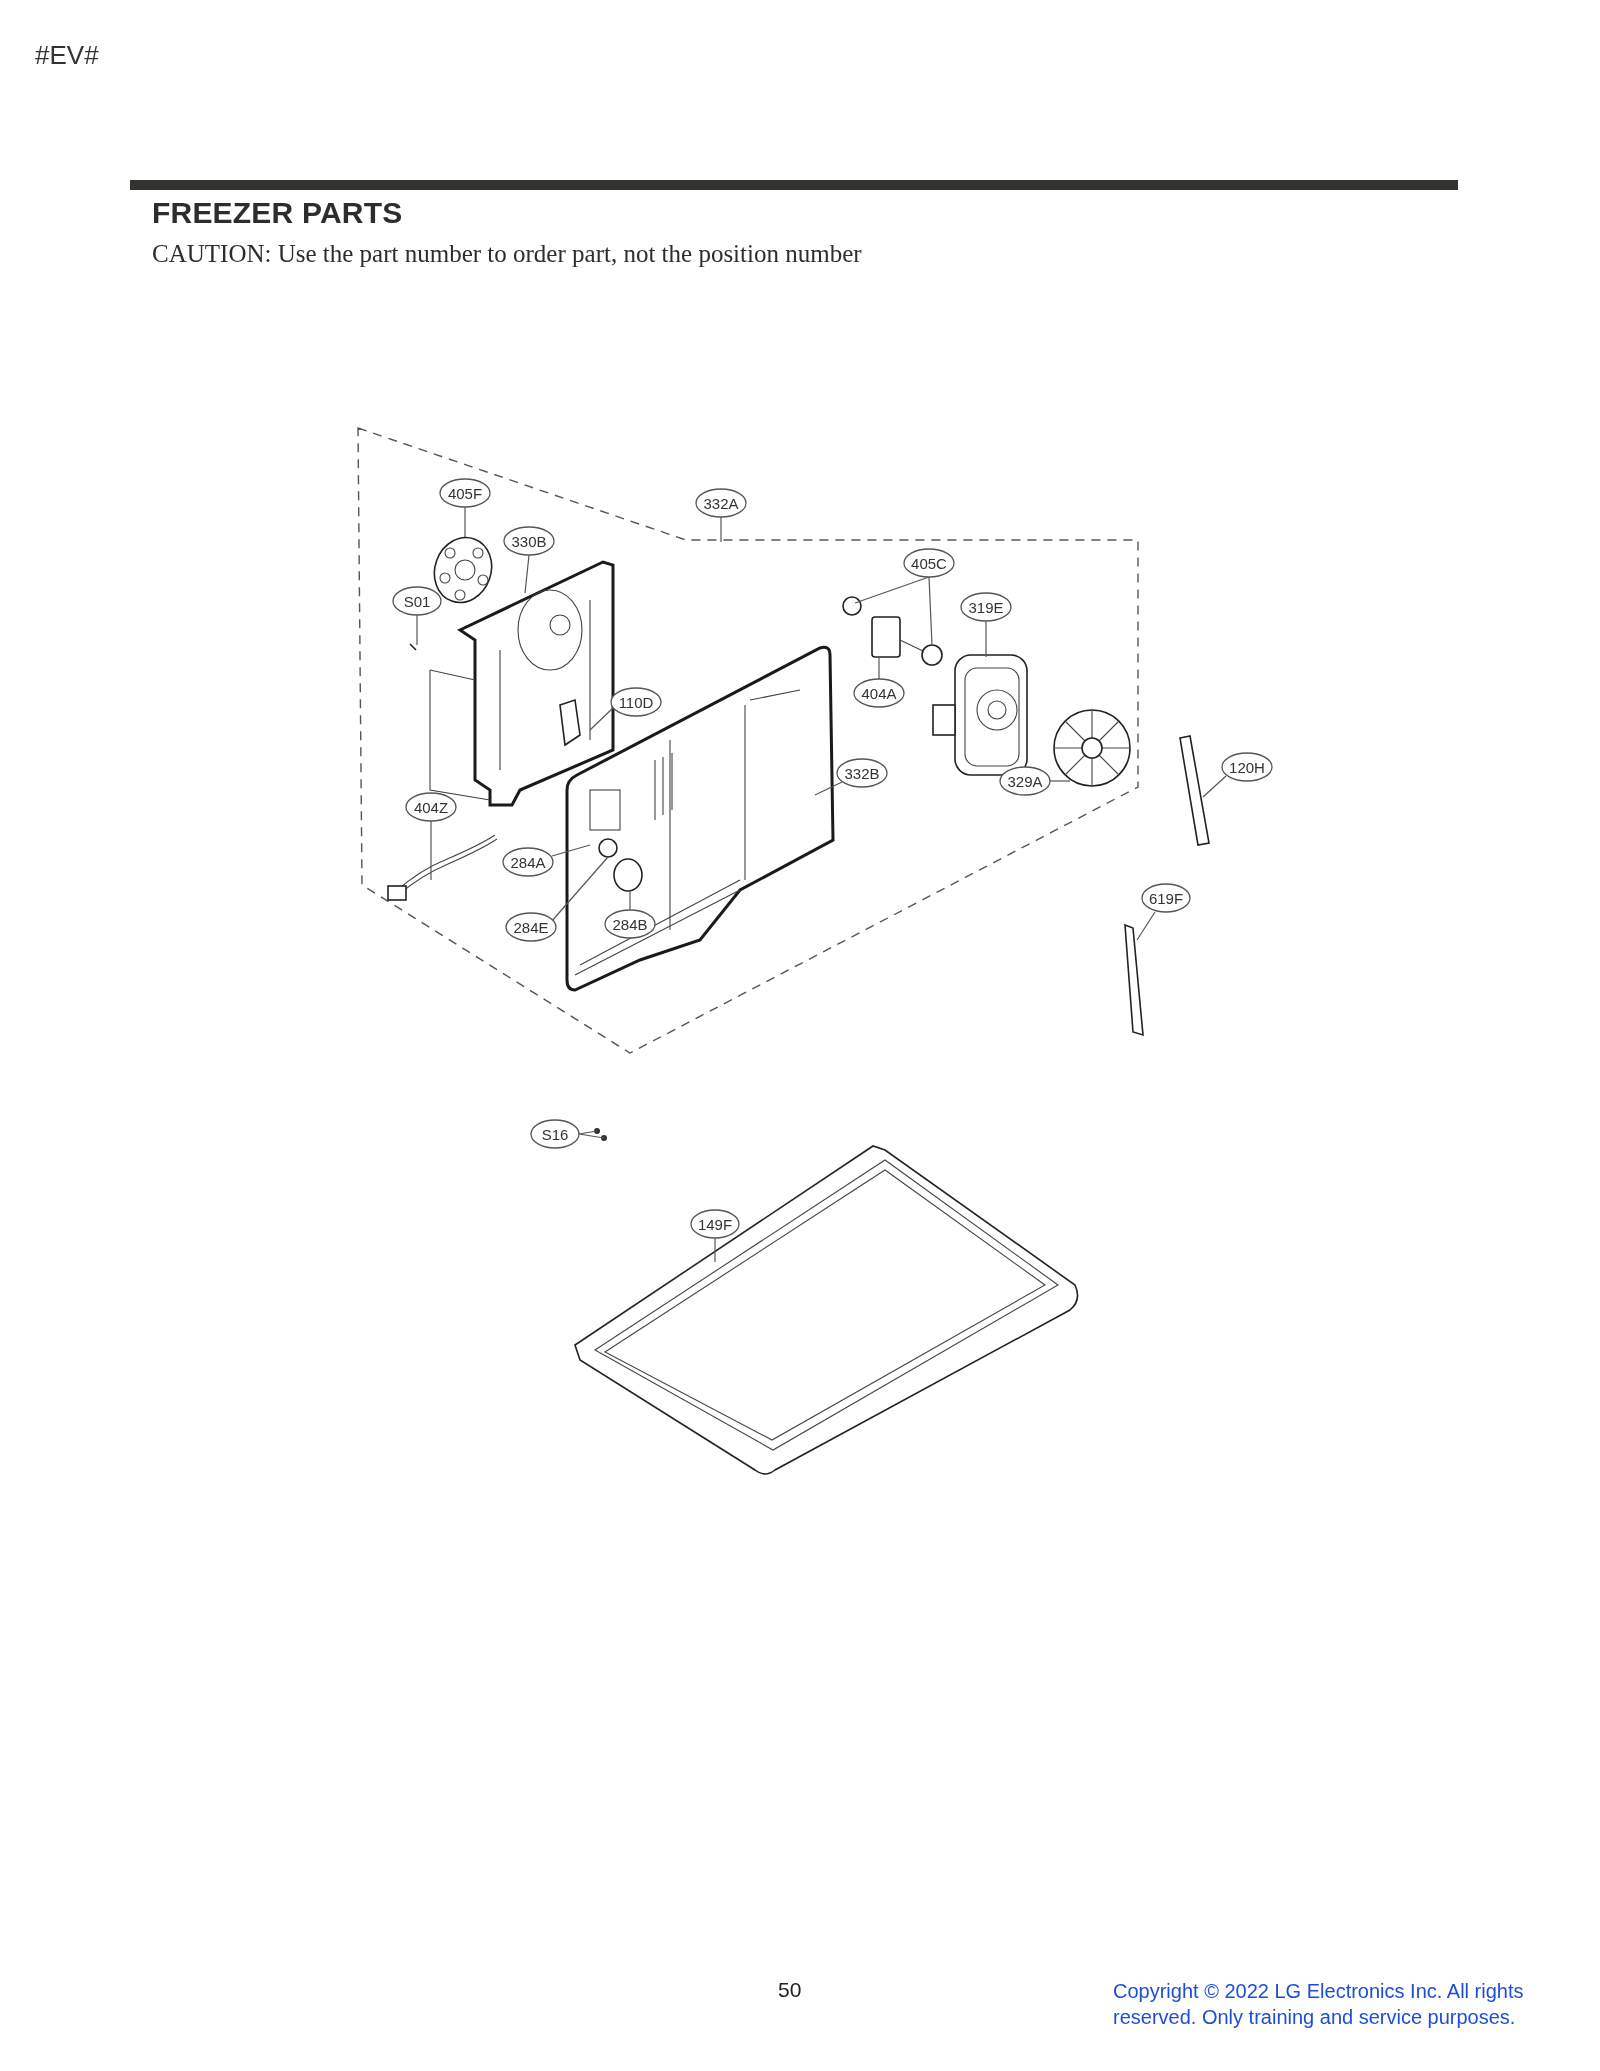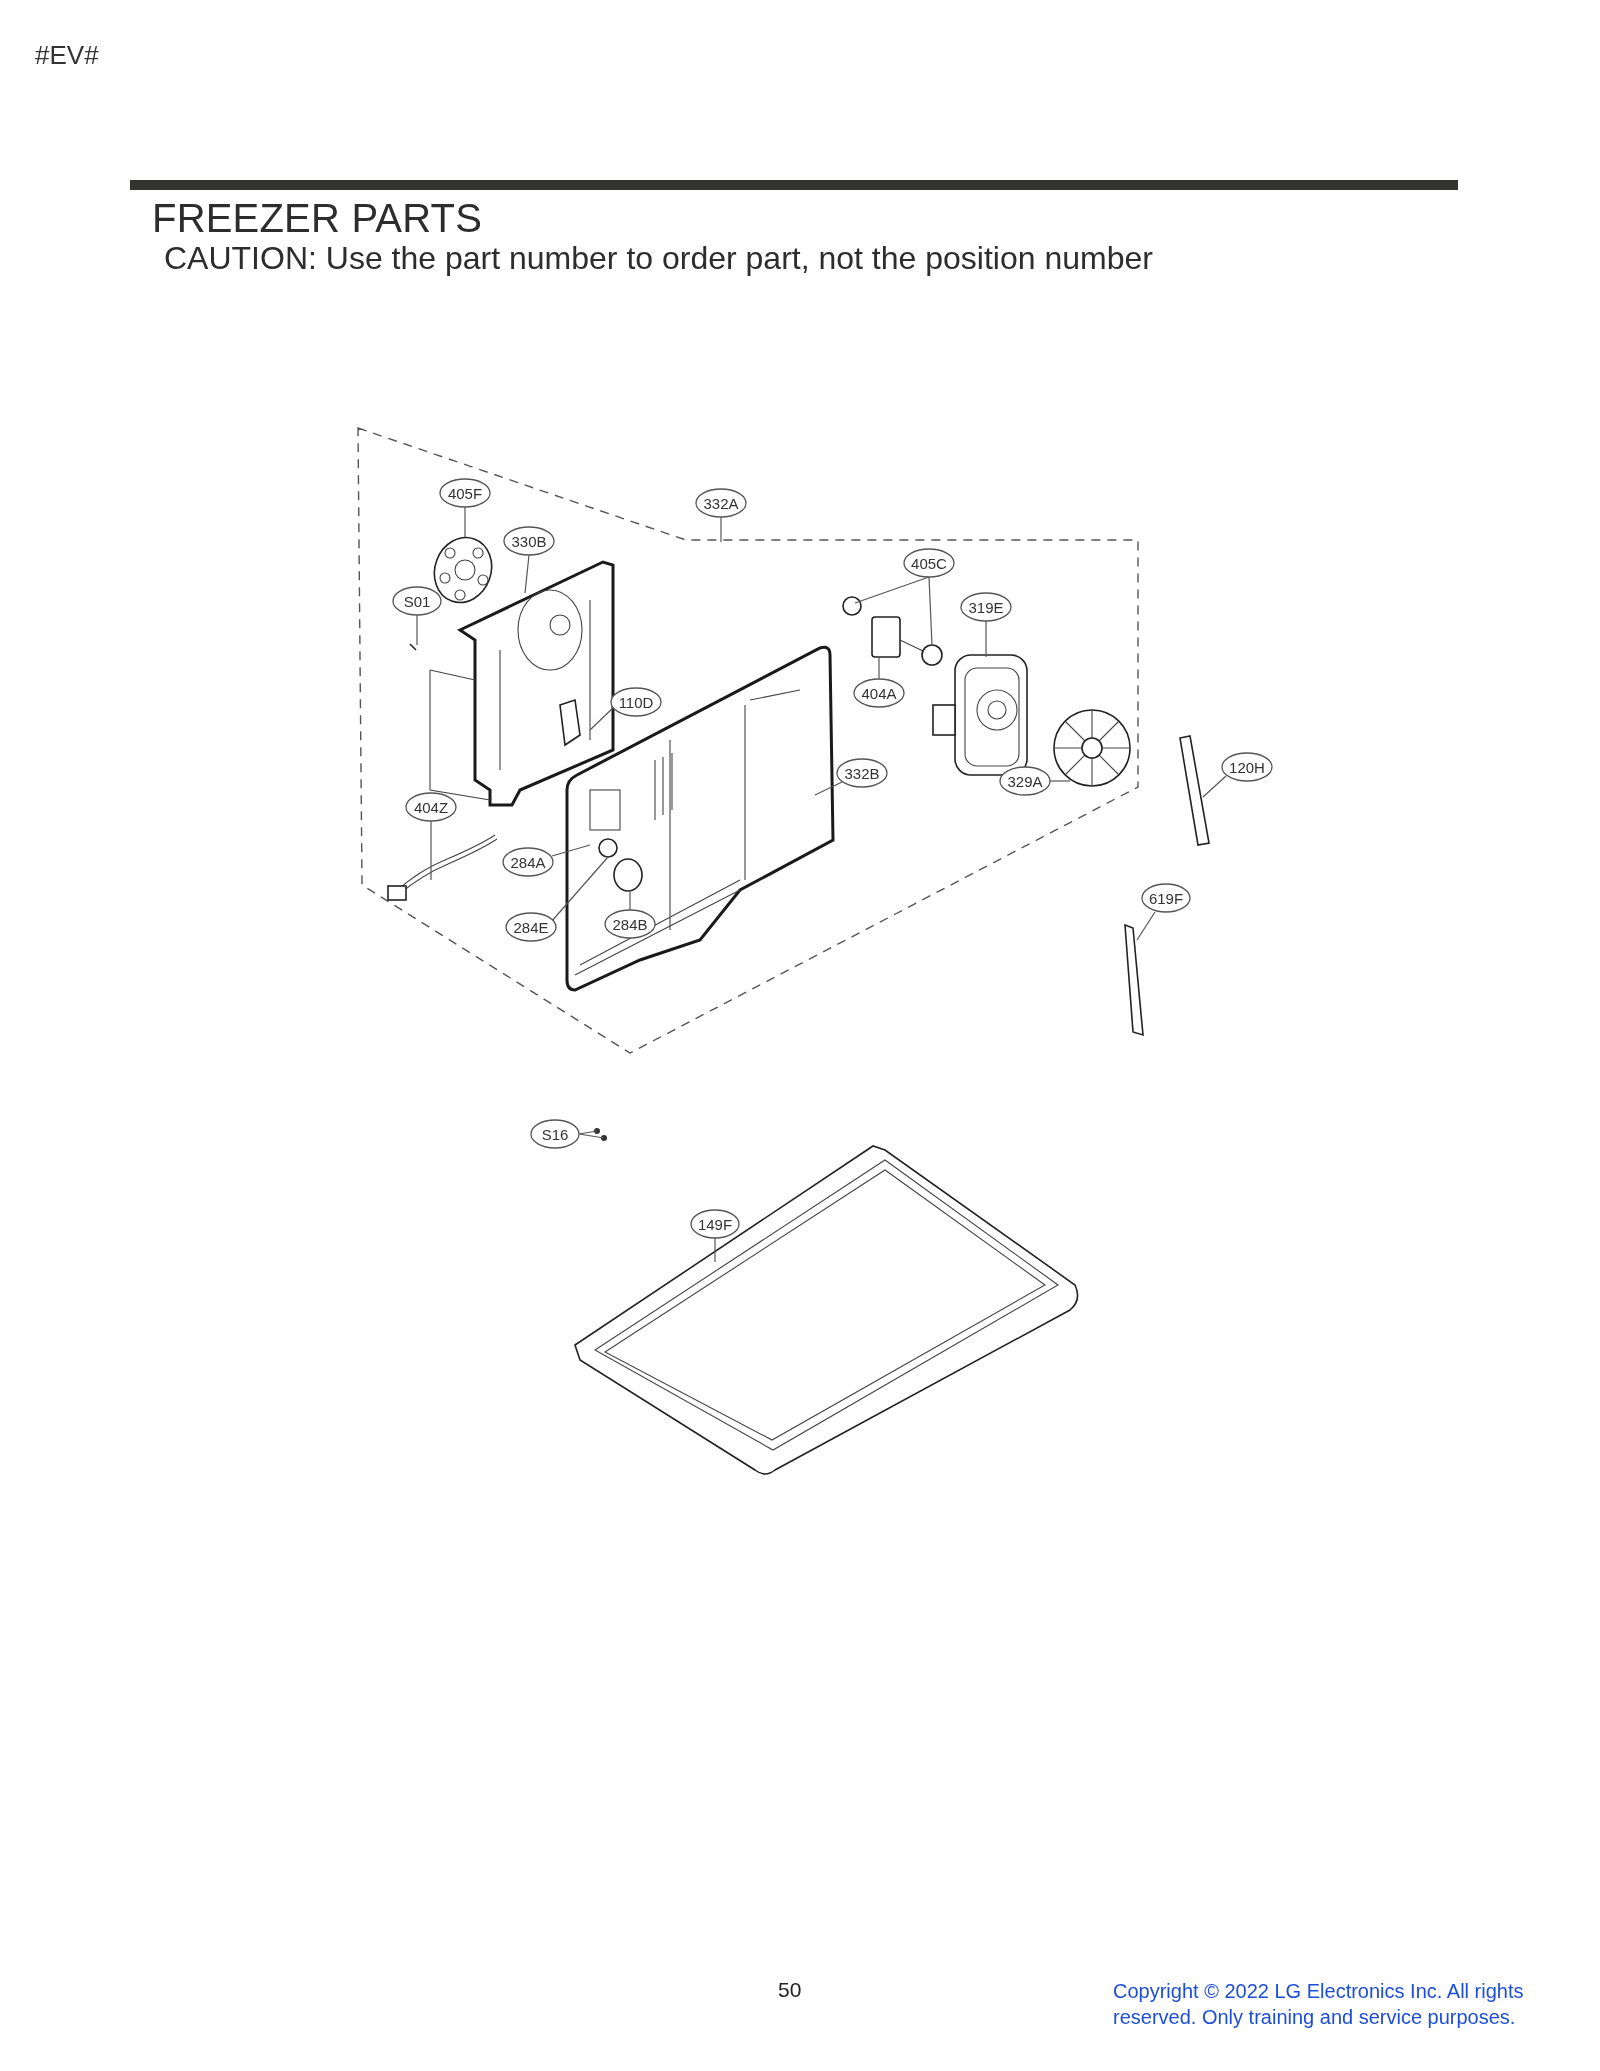--- a/index.html
+++ b/index.html
@@ -1,21 +1,21 @@
 <!DOCTYPE html>
 <html><head>
 <meta charset="utf-8">
 <style>
   html, body { margin:0; padding:0; background:#ffffff; }
   body { width:1600px; height:2071px; position:relative; overflow:hidden; font-family:"Liberation Sans", sans-serif; color:#2b2b2b; }
   .abs { position:absolute; }
   #doc-tag { left:35px; top:40px; font-size:26px; color:#333; }
   #header-bar { left:130px; top:180px; width:1328px; height:10px; background:#33332f; }
-  #page-title { left:152px; top:196px; font-size:40px; font-weight:normal; color:#2d2d2d; letter-spacing:0.2px; }
-  #caution { left:164px; top:240px; font-size:32px; color:#2d2d2d; }
+  #page-title { left:152px; top:196px; font-size:30px; font-weight:bold; color:#2d2d2d; letter-spacing:0.2px; }
+  #caution { left:152px; top:240px; font-size:25px; color:#2d2d2d;font-family:Liberation Serif, serif; }
   #diagram { left:0; top:0; width:1600px; height:2071px; }
   #page-number { left:778px; top:1978px; font-size:21px; color:#222; }
   #copyright { left:1113px; top:1978px; font-size:20px; line-height:26px; color:#1d4ed8; width:460px; }
   .callout ellipse { fill:#fff; stroke:#555; stroke-width:1.3; }
   .callout text { font-family:"Liberation Sans", sans-serif; font-size:15px; fill:#333; text-anchor:middle; dominant-baseline:central; }
   .leader { stroke:#555; stroke-width:1.2; fill:none; }
   .dash { stroke:#555; stroke-width:1.4; stroke-dasharray:9 7; fill:none; }
   .part { stroke:#222; fill:#fff; stroke-width:1.6; }
   .part-bold { stroke:#1a1a1a; fill:#fff; stroke-width:3; }
   .thin { stroke:#444; fill:none; stroke-width:1.1; }

